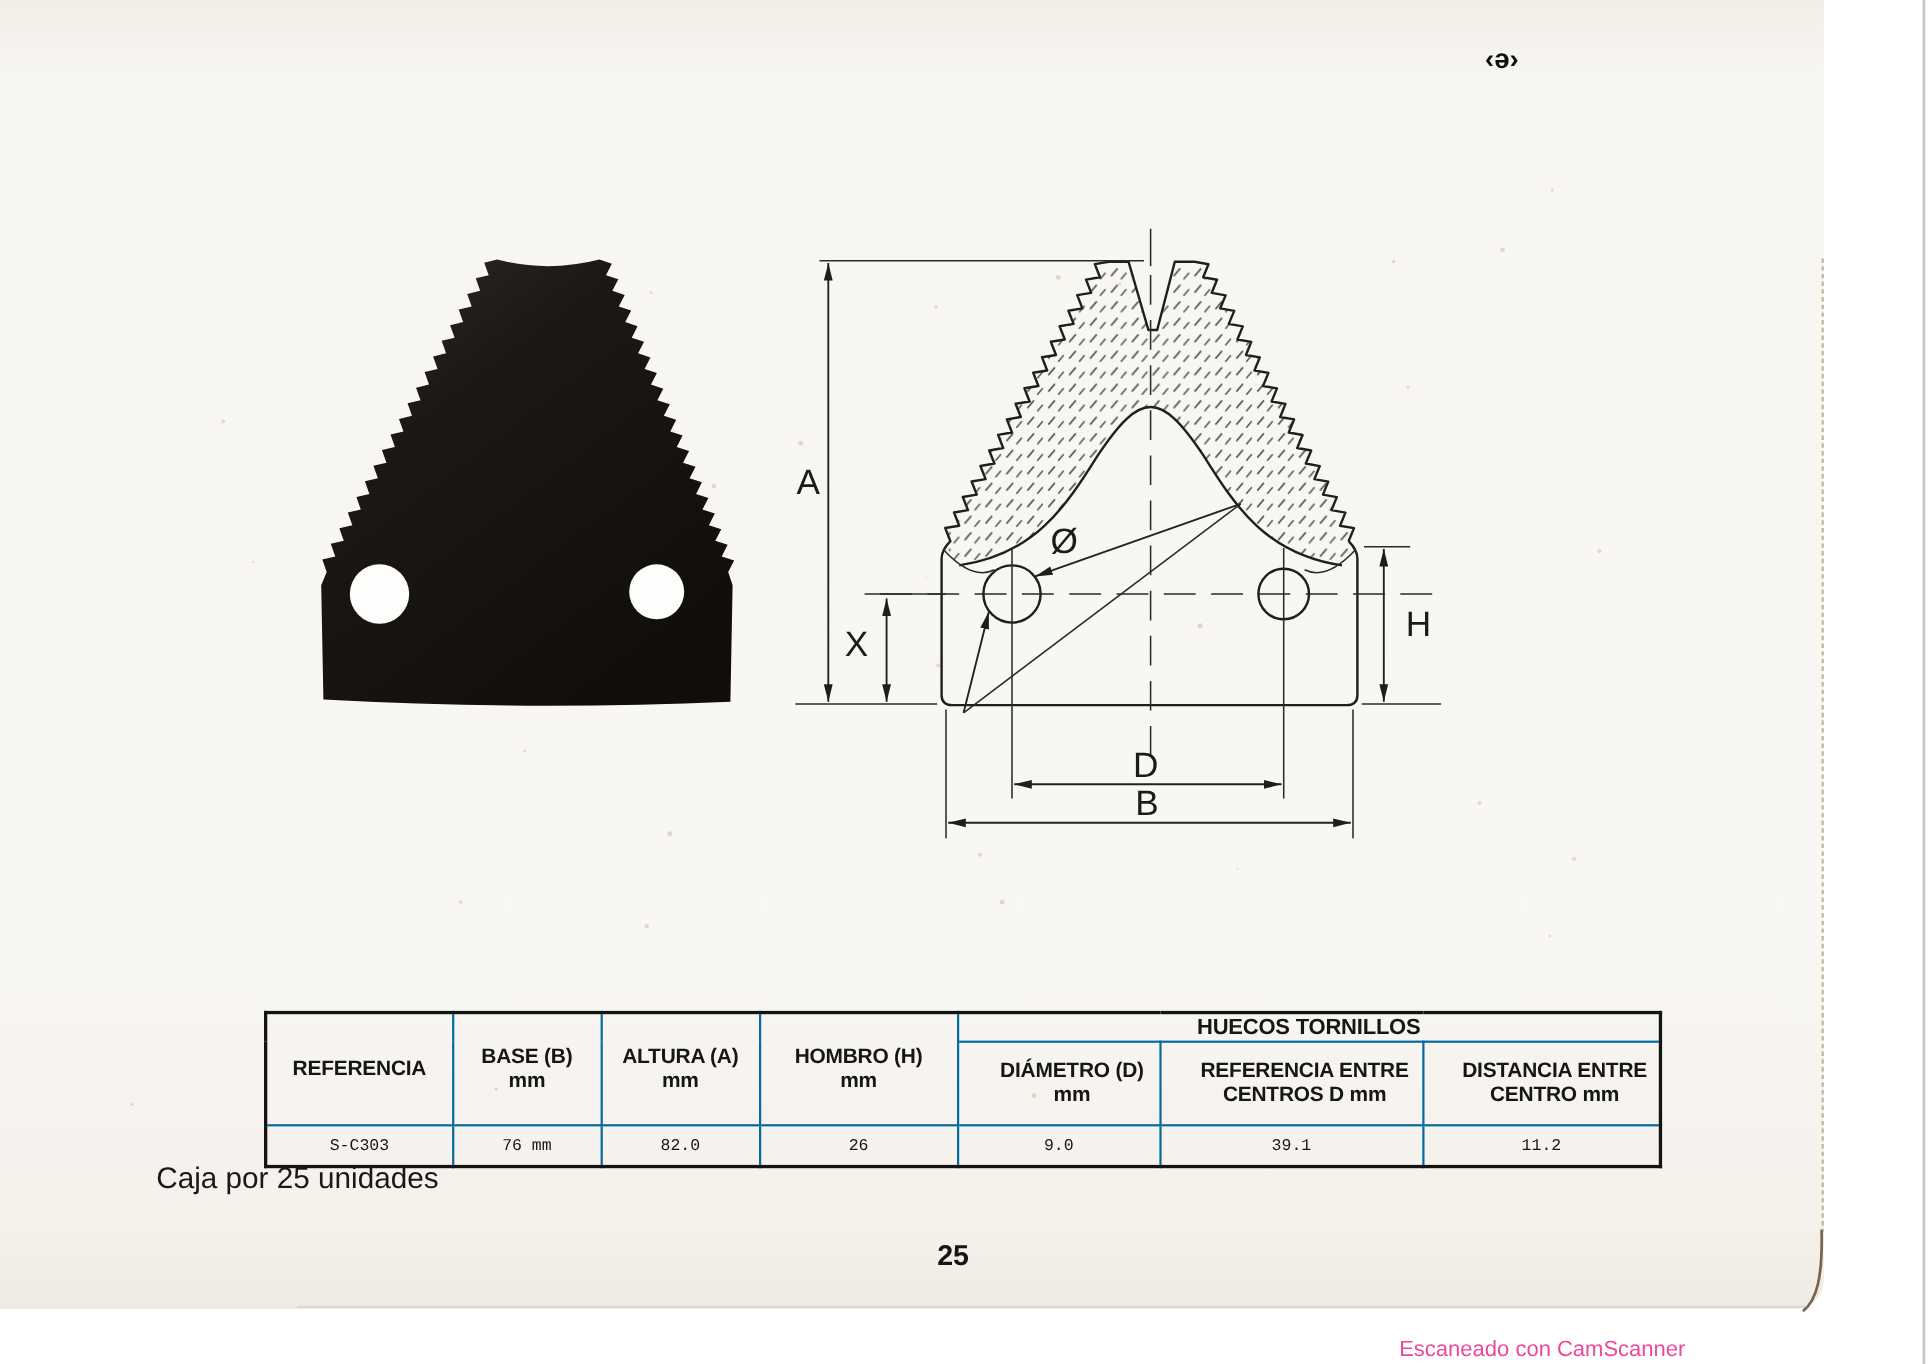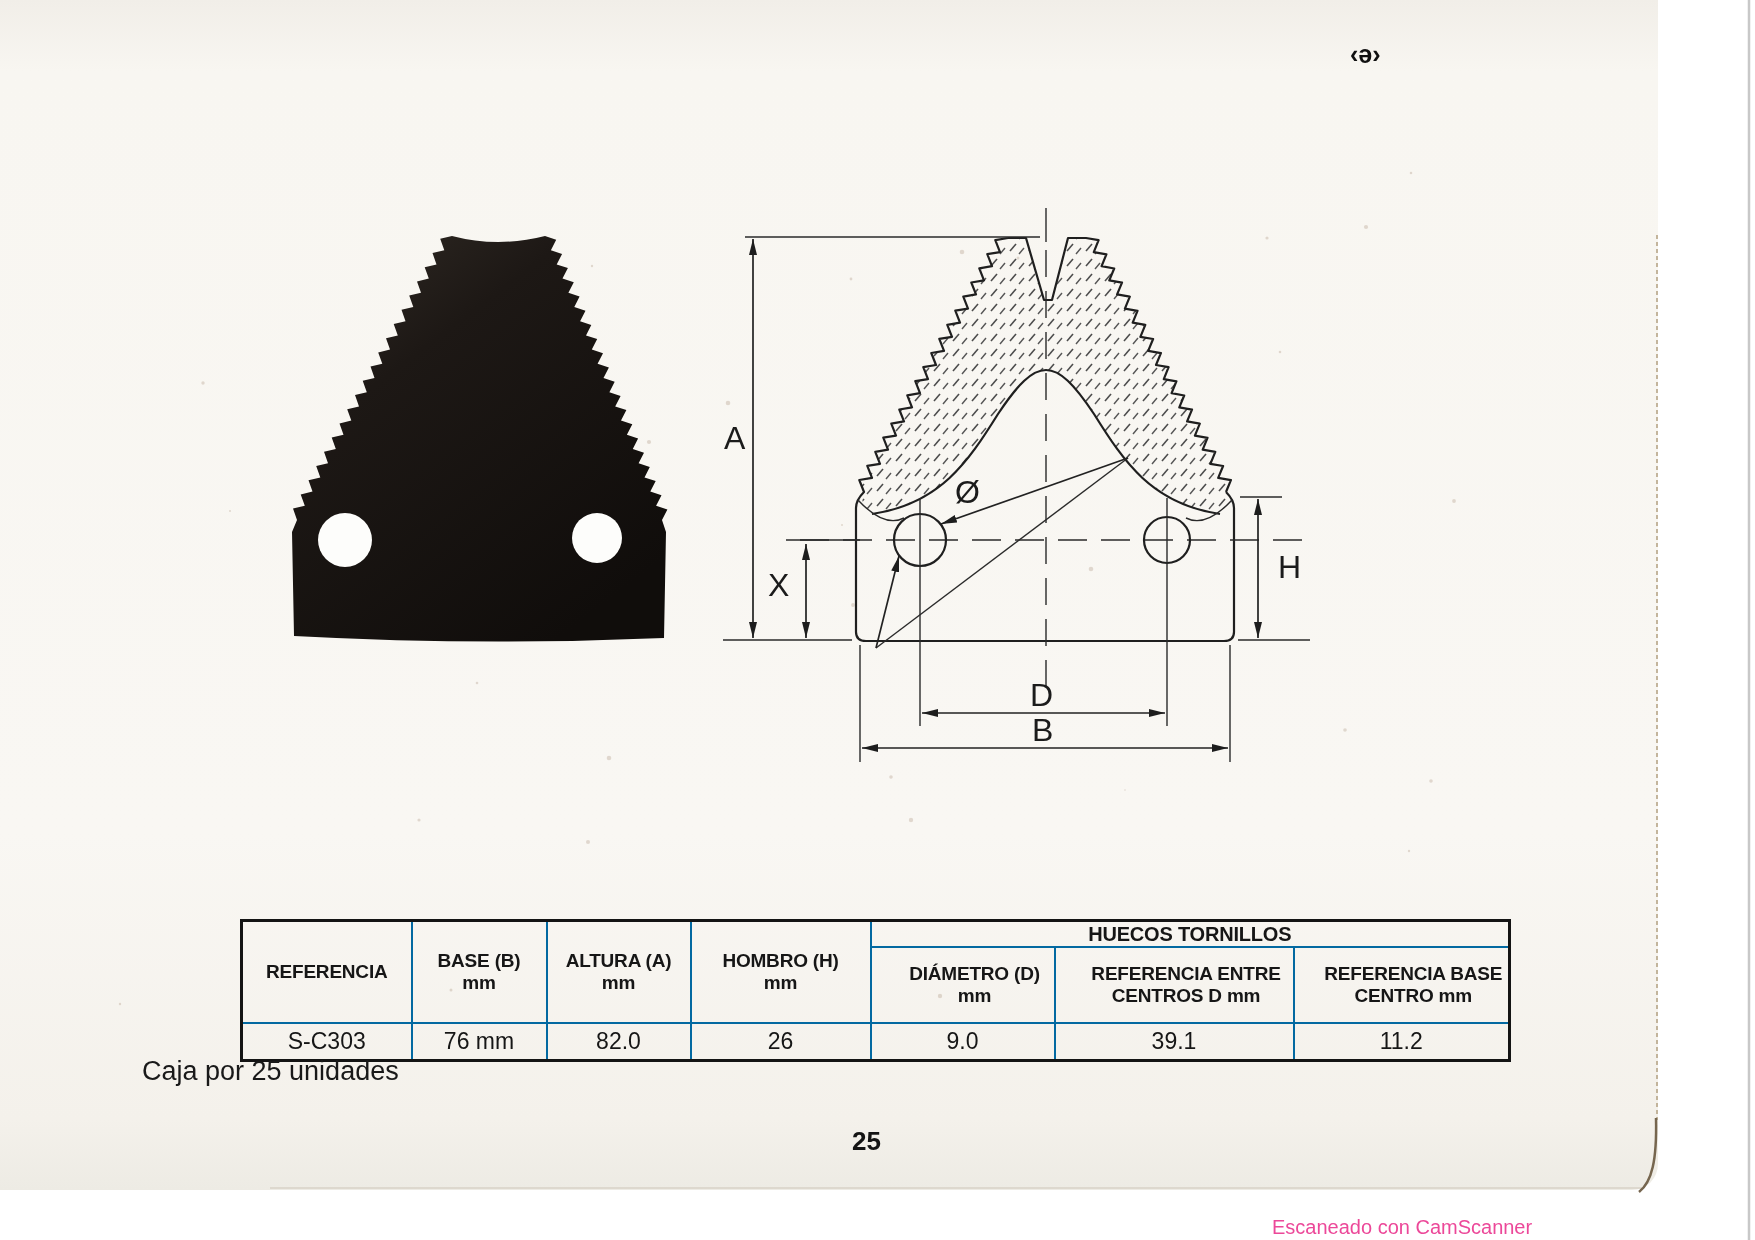--- a/index.html
+++ b/index.html
@@ -17,21 +17,21 @@
   #subtitle{left:910px;top:110px;font-size:31px;font-weight:bold;color:#1c1c1c;letter-spacing:.5px;}
   
   #spec-table{position:absolute;left:240px;top:919px;border-collapse:collapse;table-layout:fixed;
               width:1268px;color:#161616;}
   #spec-table th,#spec-table td{border:2px solid #0369a1;text-align:center;vertical-align:middle;
               padding:0;white-space:pre-line;}
   #spec-table{border:3px solid #141414;}
   #spec-table th{font-size:19px;font-weight:bold;line-height:1.14;letter-spacing:-.2px;}
   #spec-table .group-h{font-size:20px;height:24px;}
   #spec-table .sub-row th{height:74px;padding-left:24px;}
-  #spec-table td{font-size:23px;height:35px;}
+  #spec-table td{font-size:15px;height:35px;font-family:Liberation Mono, monospace;}
   #caja-note{left:142px;top:1056px;font-size:27px;color:#191919;}
   #page-number{left:852px;top:1126px;font-size:26px;font-weight:bold;color:#141414;}
   #scanner-credit{left:1272px;top:1216px;font-size:20px;color:#ec4899;}
   
   #art{position:absolute;left:0;top:0;width:1755px;height:1240px;}
   #art text{font-family:"Liberation Sans",sans-serif;font-size:32px;fill:#1b1b1b;}
   .dim{stroke:#222;stroke-width:1.7;fill:none;}
   .thin{stroke:#2a2a2a;stroke-width:1.4;fill:none;}
   .outline{stroke:#1f1f1f;stroke-width:2.2;fill:none;stroke-linejoin:round;}
 </style>
@@ -173,21 +173,21 @@
 mm</th>
       <th rowspan="2">HOMBRO (H)
 mm</th>
       <th colspan="3" class="group-h">HUECOS TORNILLOS</th>
     </tr>
     <tr class="sub-row">
       <th>DIÁMETRO (D)
 mm</th>
       <th>REFERENCIA ENTRE
 CENTROS D mm</th>
-      <th>REFERENCIA BASE
+      <th>DISTANCIA ENTRE
 CENTRO mm</th>
     </tr>
     <tr>
       <td>S-C303</td>
       <td>76 mm</td>
       <td>82.0</td>
       <td>26</td>
       <td>9.0</td>
       <td>39.1</td>
       <td>11.2</td>

